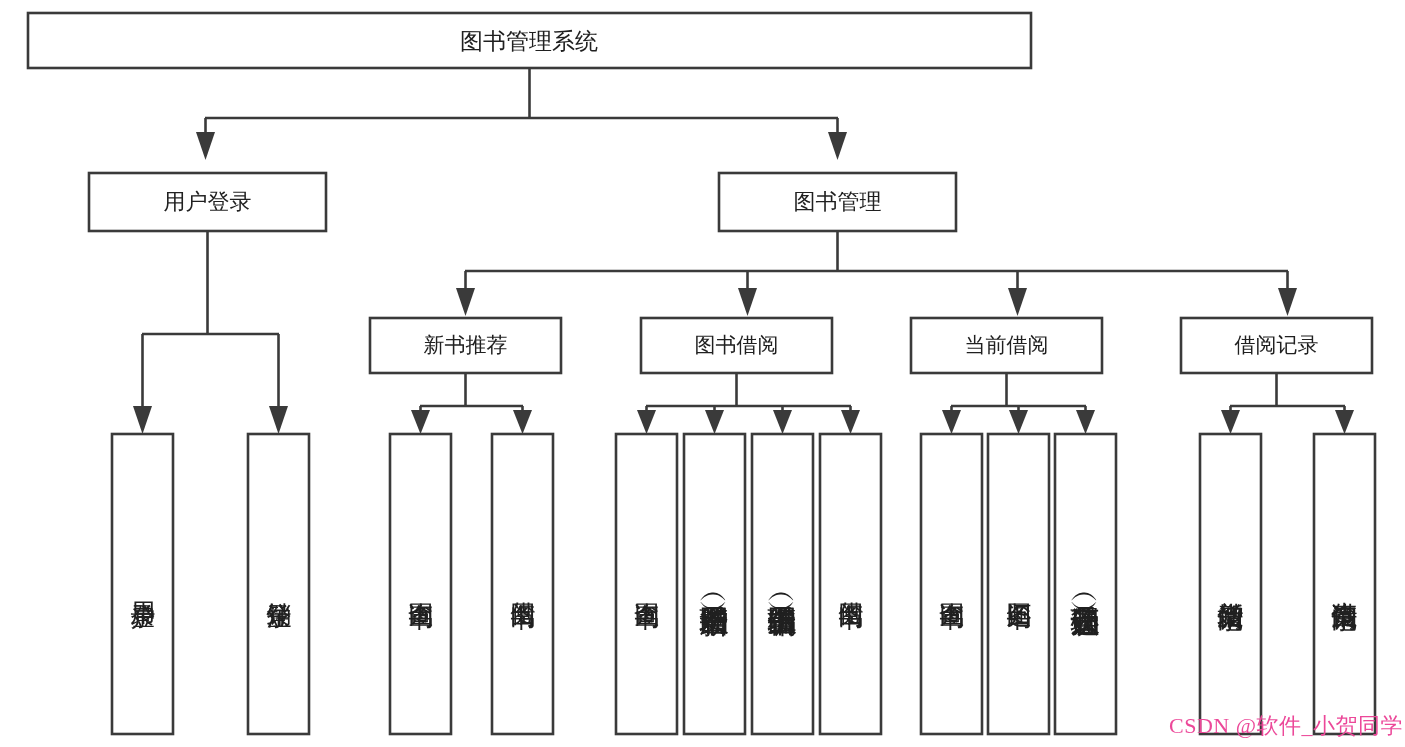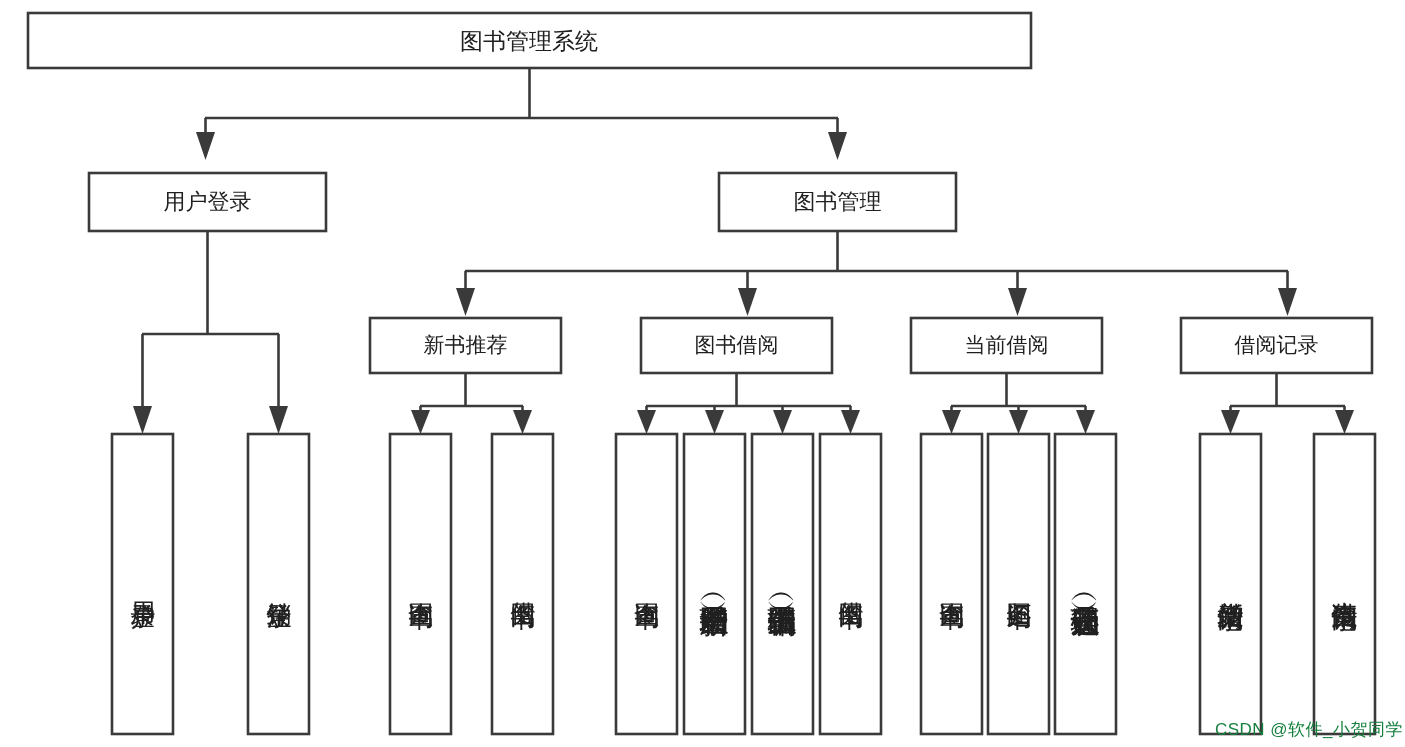--- a/index.html
+++ b/index.html
@@ -61,23 +61,23 @@
     color: #202020;
     line-height: 1.04;
     letter-spacing: 1px;
     white-space: nowrap;
     pointer-events: none;
   }
   .watermark {
     position: absolute;
     right: 10px;
     bottom: 6px;
-    font-family: Liberation Sans, sans-serif;
-    font-size: 17px;
-    color: #15803d;
+    font-family: Liberation Serif, serif;
+    font-size: 22px;
+    color: #ec4899;
     letter-spacing: 0.5px;
     white-space: nowrap;
   }
 </style>
 </head>
 <body>
 
 <div id="diagram-root">
 
   <svg class="diagram" viewBox="0 0 1405 747">

